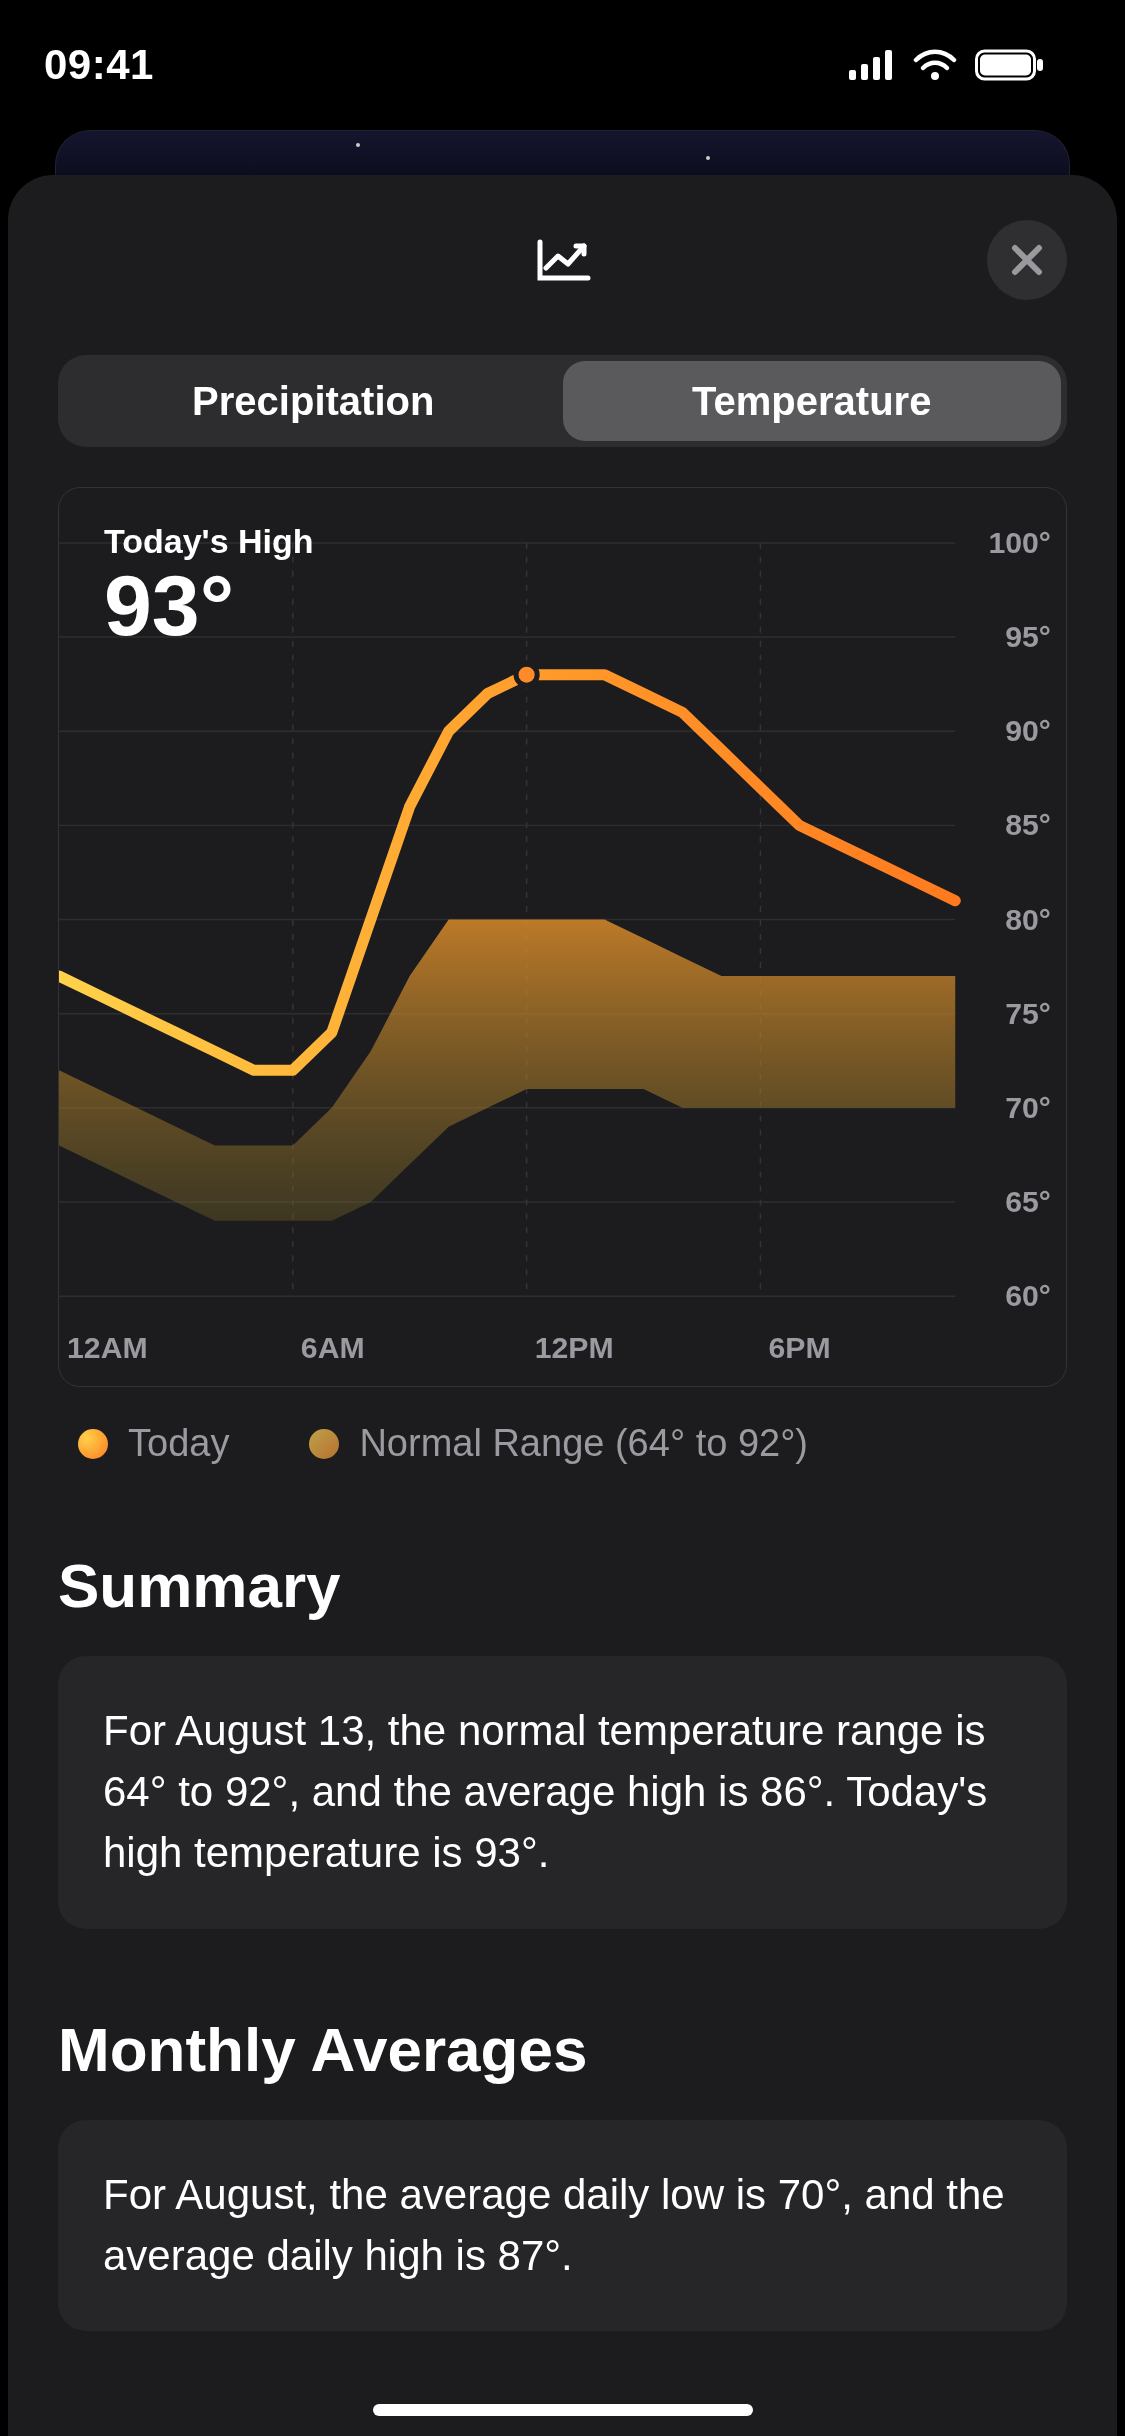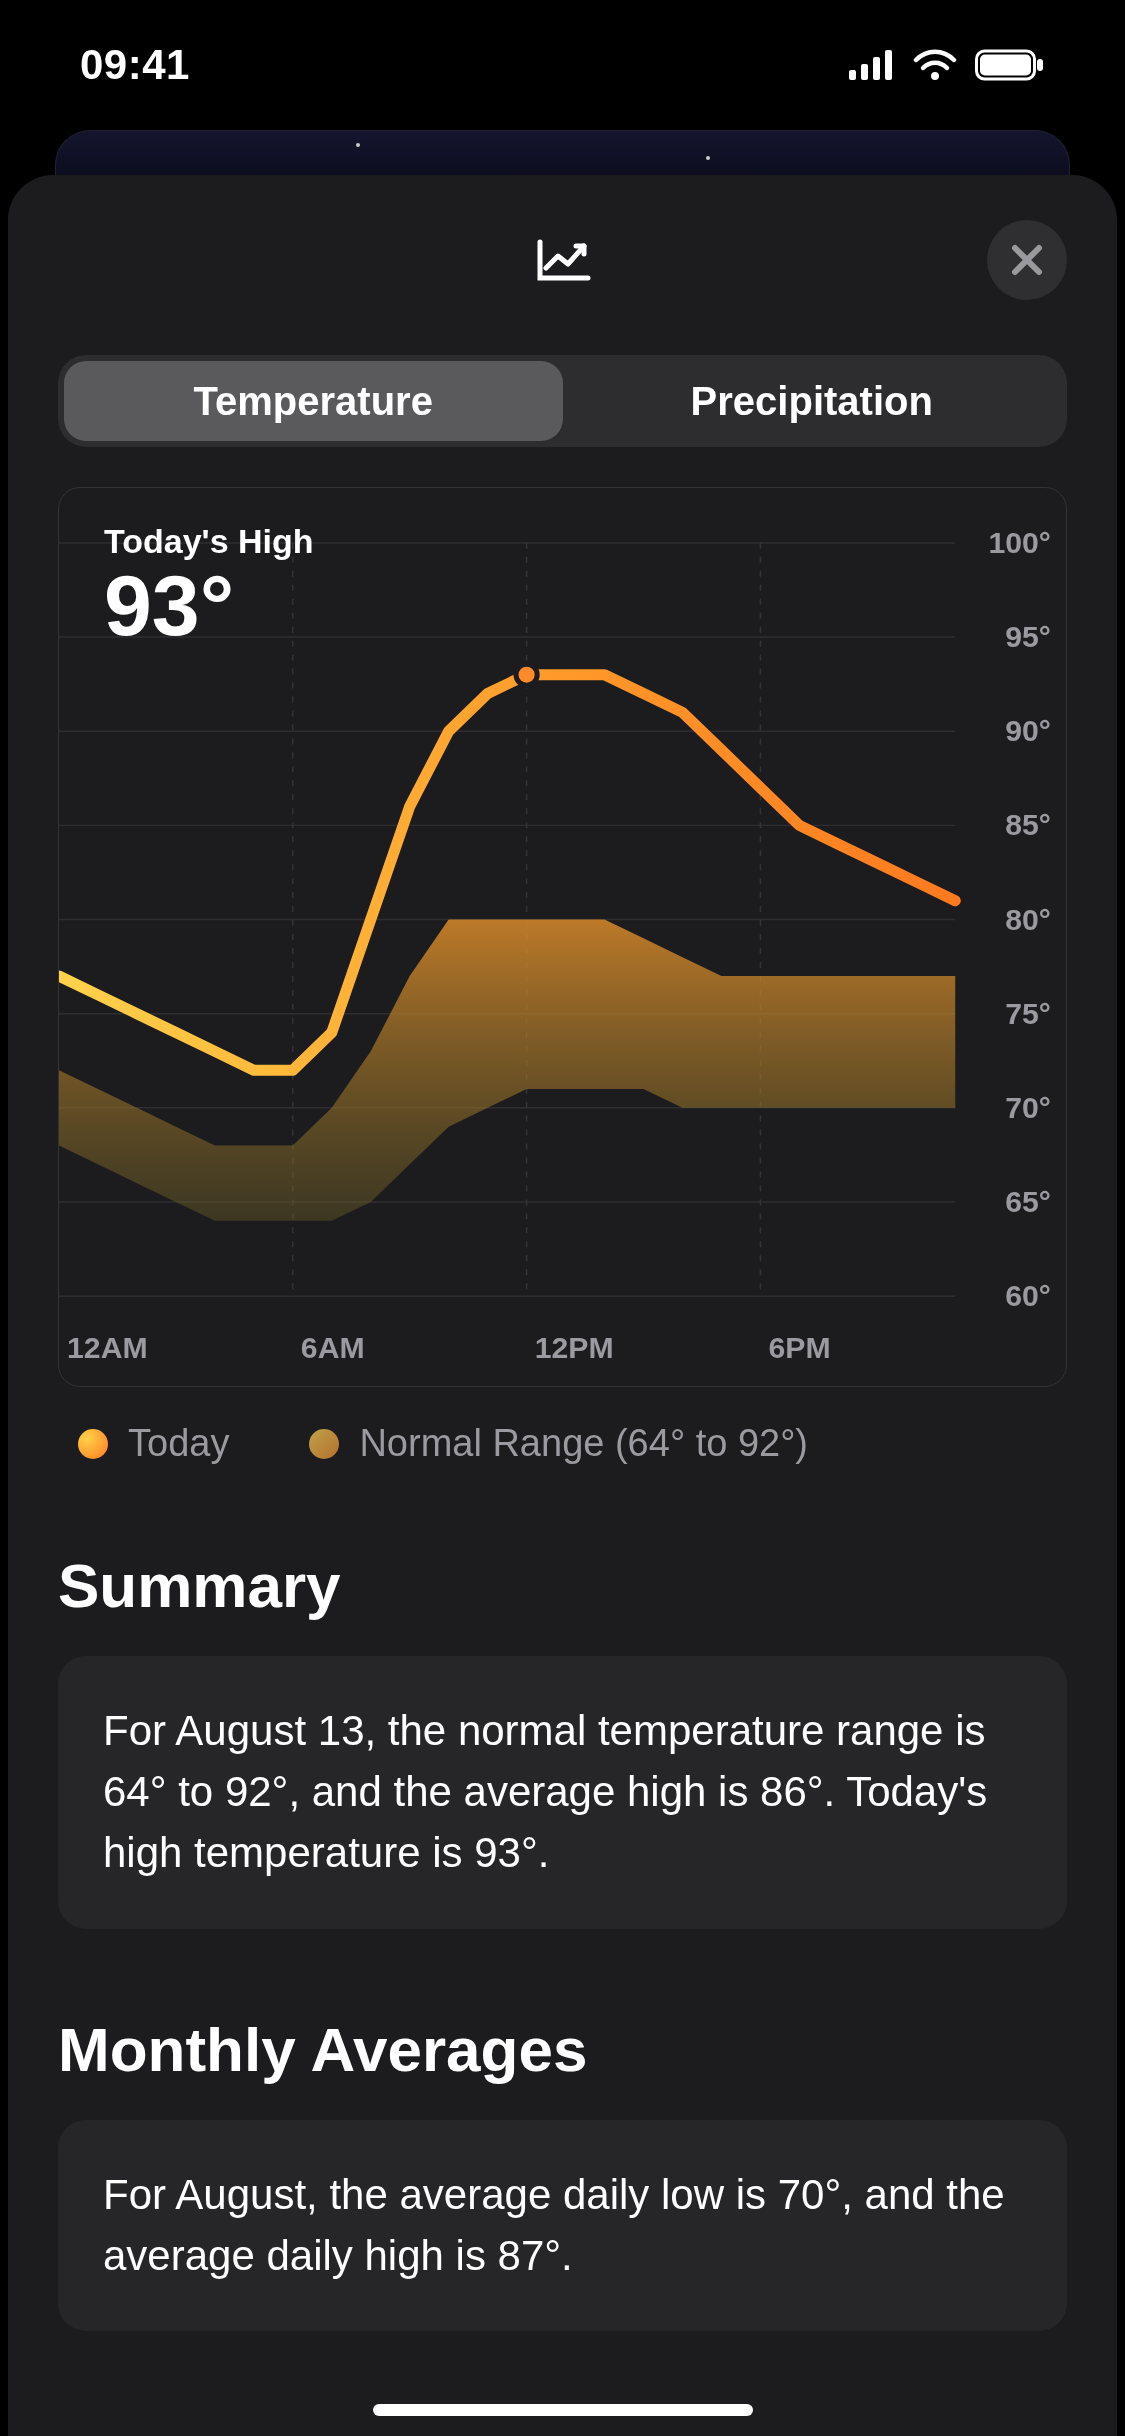--- a/index.html
+++ b/index.html
@@ -9,21 +9,21 @@
     background: #000;
     font-family: -apple-system, "SF Pro Display", "Helvetica Neue", Arial, sans-serif;
     color: #fff;
     overflow: hidden;
   }
   .status-bar {
     height: 130px;
     display: flex;
     align-items: center;
     justify-content: space-between;
-    padding: 0 80px 0 80px;
+    padding: 0 80px 0 44px;
     border-radius: 30px;
   }
   .status-time { font-size: 42px; font-weight: 600; letter-spacing: 0.5px; }
   .status-right { display: flex; align-items: center; gap: 18px; }
   .sheet-glimpse {
     height: 45px;
     margin: 0 55px;
     border-radius: 35px 35px 0 0;
     background: linear-gradient(#1a1a3a,#111128);
     border: 1px solid #2a2a40;
@@ -178,22 +178,22 @@
     <div class="close-btn">
       <span>
         <svg width="36" height="36" viewBox="0 0 36 36">
             <path d="M6 6 L30 30 M30 6 L6 30" stroke="#9a9a9e" stroke-width="6" stroke-linecap="round"></path>
           </svg>
       </span>
     </div>
   </div>
 
   <div class="seg">
+    <div class="seg-item">Precipitation</div>
     <div class="seg-item active">Temperature</div>
-    <div class="seg-item">Precipitation</div>
   </div>
 
 
   <div class="chart-card">
     <div class="chart-overlay">
       <div class="chart-overlay-label">Today's High</div>
       <div class="chart-overlay-value">93°</div>
     </div>
     <svg id="chart-svg" width="100%" height="100%" viewBox="0 0 1000 900" preserveAspectRatio="none">
         <defs>

